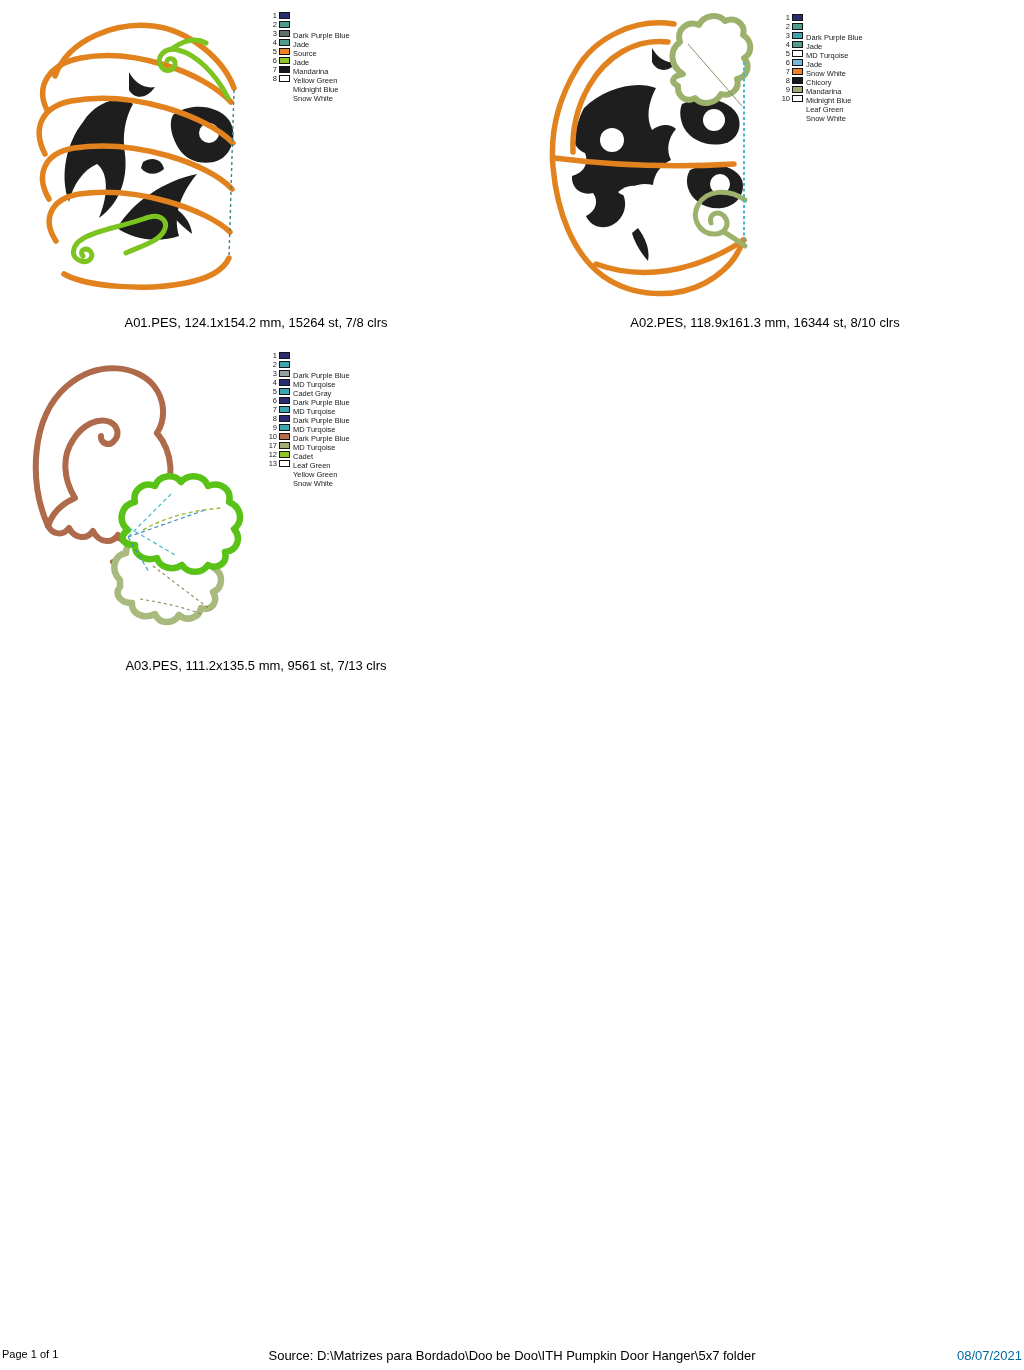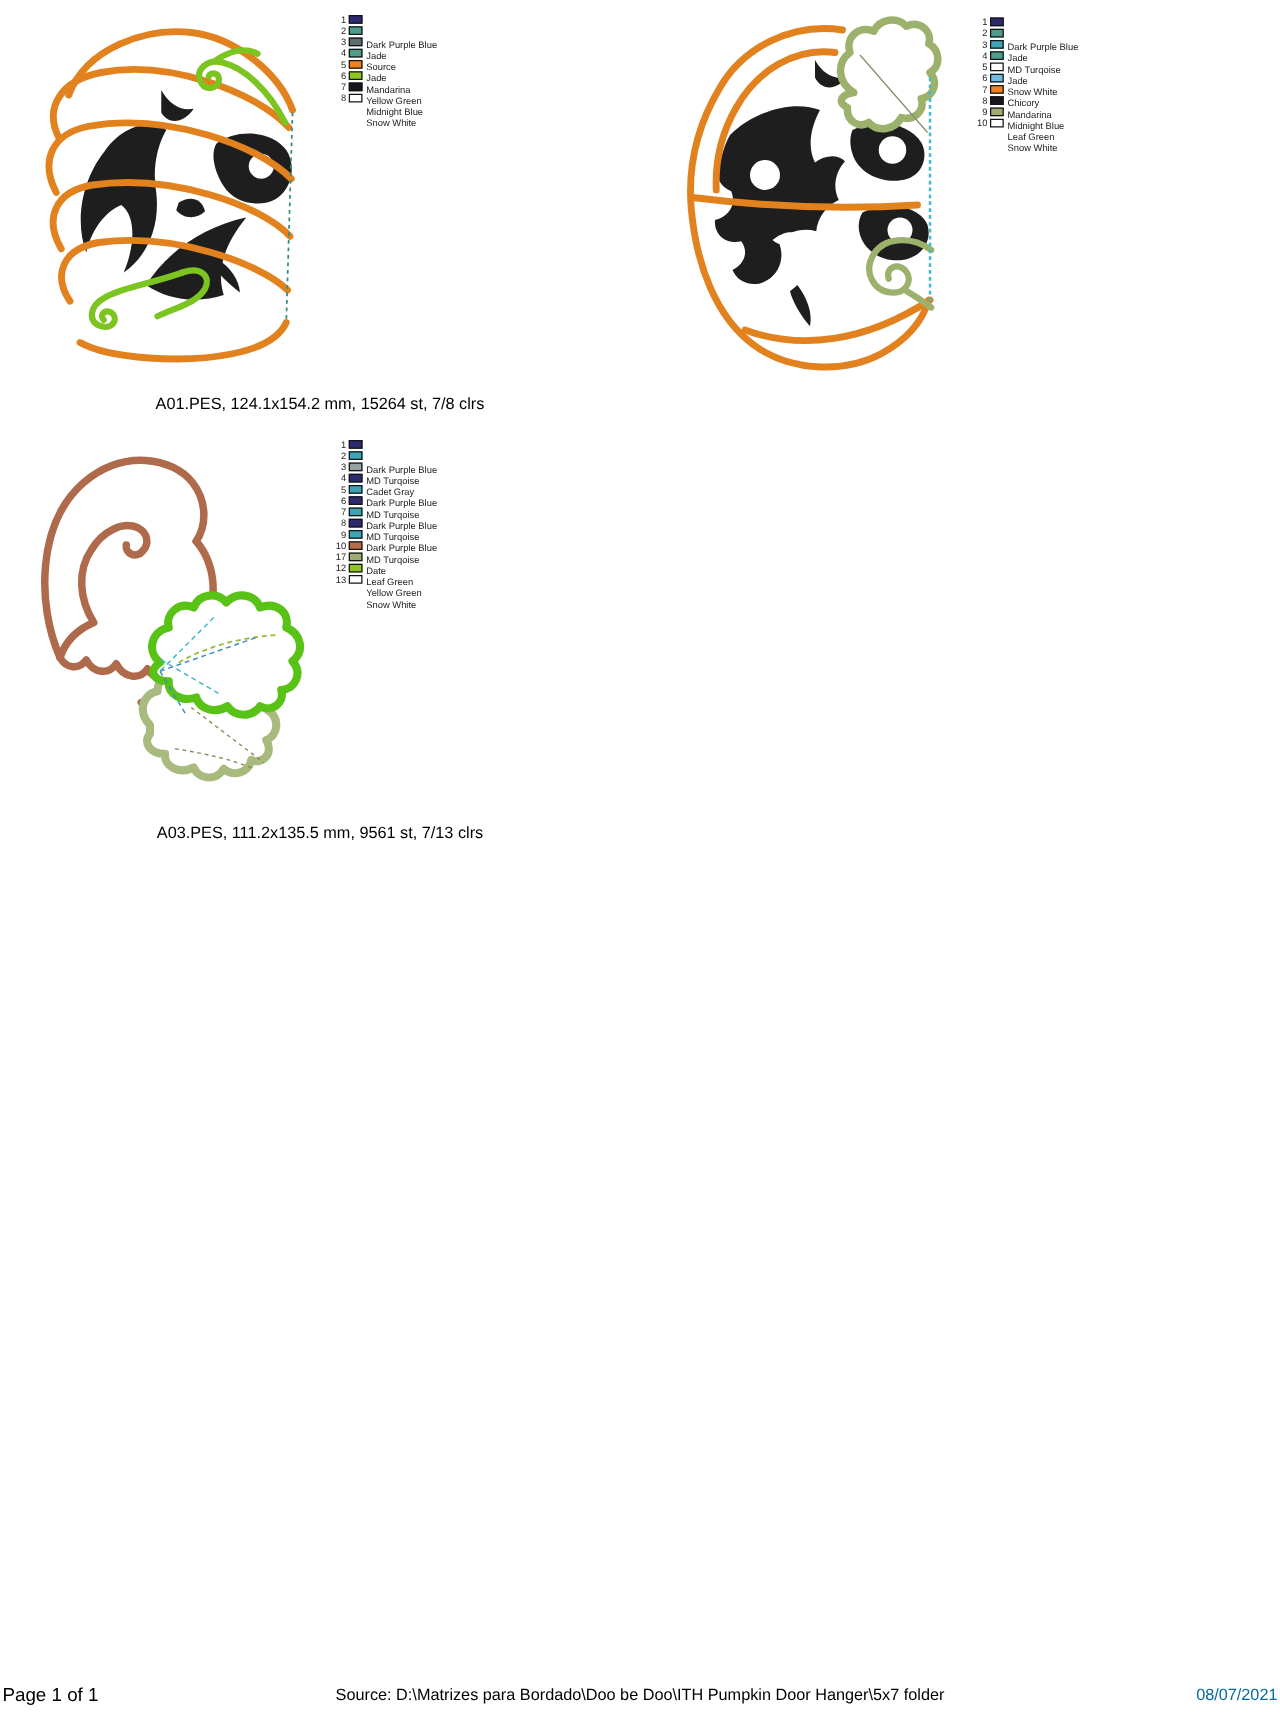--- a/index.html
+++ b/index.html
@@ -5,21 +5,21 @@
   html,body{margin:0;padding:0;background:#fff;}
   .page{position:relative;width:1024px;height:1370px;background:#ffffff;
         font-family:"Liberation Sans",sans-serif;color:#1a1a1a;overflow:hidden;}
   .art{position:absolute;}
   .legend{position:absolute;}
   .legend-row{display:flex;align-items:center;height:9px;}
   .ln{width:12px;text-align:right;font-size:7.5px;line-height:9px;color:#222;flex:none;}
   .sw{width:9px;height:5px;border:1px solid #141414;margin-left:2px;flex:none;}
   .lt{margin-left:3px;font-size:7.5px;line-height:9px;white-space:nowrap;color:#222;margin-top:40px;}
   .caption{position:absolute;width:460px;font-size:13px;text-align:center;color:#000;margin-top:12px;}
-  .footer-left{position:absolute;left:2px;top:1348px;font-size:15px;color:#000;}
+  .footer-left{position:absolute;left:2px;top:1348px;font-size:11px;color:#000;}
   .footer-center{position:absolute;left:0;top:1348px;width:1024px;text-align:center;font-size:13px;color:#000;}
   .footer-right{position:absolute;right:2px;top:1348px;font-size:13px;color:#0369a1;}
   svg{display:block;}
 </style>
 </head>
 <body>
 
 <div class="page">
 
   <svg class="art" style="left:25px;top:12px" width="230" height="285" viewBox="0 0 230 285">
@@ -169,20 +169,21 @@
         <span class="sw" style="background: rgb(159, 173, 116);"></span>
         <span class="lt">Leaf Green</span>
       </div>
       <div class="legend-row">
         <span class="ln">10</span>
         <span class="sw" style="background: rgb(255, 255, 255);"></span>
         <span class="lt">Snow White</span>
       </div>
     </div>
 
+  <div class="caption" style="left:535px;top:303px">A02.PES, 118.9x161.3 mm, 16344 st, 8/10 clrs</div>
 
   <svg class="art" style="left:25px;top:358px" width="230" height="285" viewBox="0 0 230 285">
     <g style="stroke:var(--stem-brown)" fill="none" stroke-width="6" stroke-linecap="round" stroke-linejoin="round">
       <path d="M23,168 C4,125 5,60 42,28 C74,1 113,8 129,28 C140,42 141,61 132,75"></path>
       <path d="M132,75 C148,94 150,124 137,142"></path>
       <path d="M23,168 C27,156 36,146 50,140 C38,121 37,98 48,82 C57,67 73,59 85,64 C93,68 95,77 89,83 C84,89 75,85 76,78"></path>
       <path d="M23,168 C28,177 38,178 44,170 C50,181 62,182 68,173 C74,185 87,186 93,177 C98,186 108,187 114,180"></path>
       <path d="M114,180 C110,192 100,200 88,204"></path>
     </g>
     <g>
@@ -244,21 +245,21 @@
         <span class="lt">Dark Purple Blue</span>
       </div>
       <div class="legend-row">
         <span class="ln">9</span>
         <span class="sw" style="background: rgb(61, 164, 178);"></span>
         <span class="lt">MD Turqoise</span>
       </div>
       <div class="legend-row">
         <span class="ln">10</span>
         <span class="sw" style="background: rgb(183, 108, 73);"></span>
-        <span class="lt">Date</span>
+        <span class="lt">Cadet</span>
       </div>
       <div class="legend-row">
         <span class="ln">17</span>
         <span class="sw" style="background: rgb(159, 173, 116);"></span>
         <span class="lt">Leaf Green</span>
       </div>
       <div class="legend-row">
         <span class="ln">12</span>
         <span class="sw" style="background: rgb(143, 198, 35);"></span>
         <span class="lt">Yellow Green</span>

